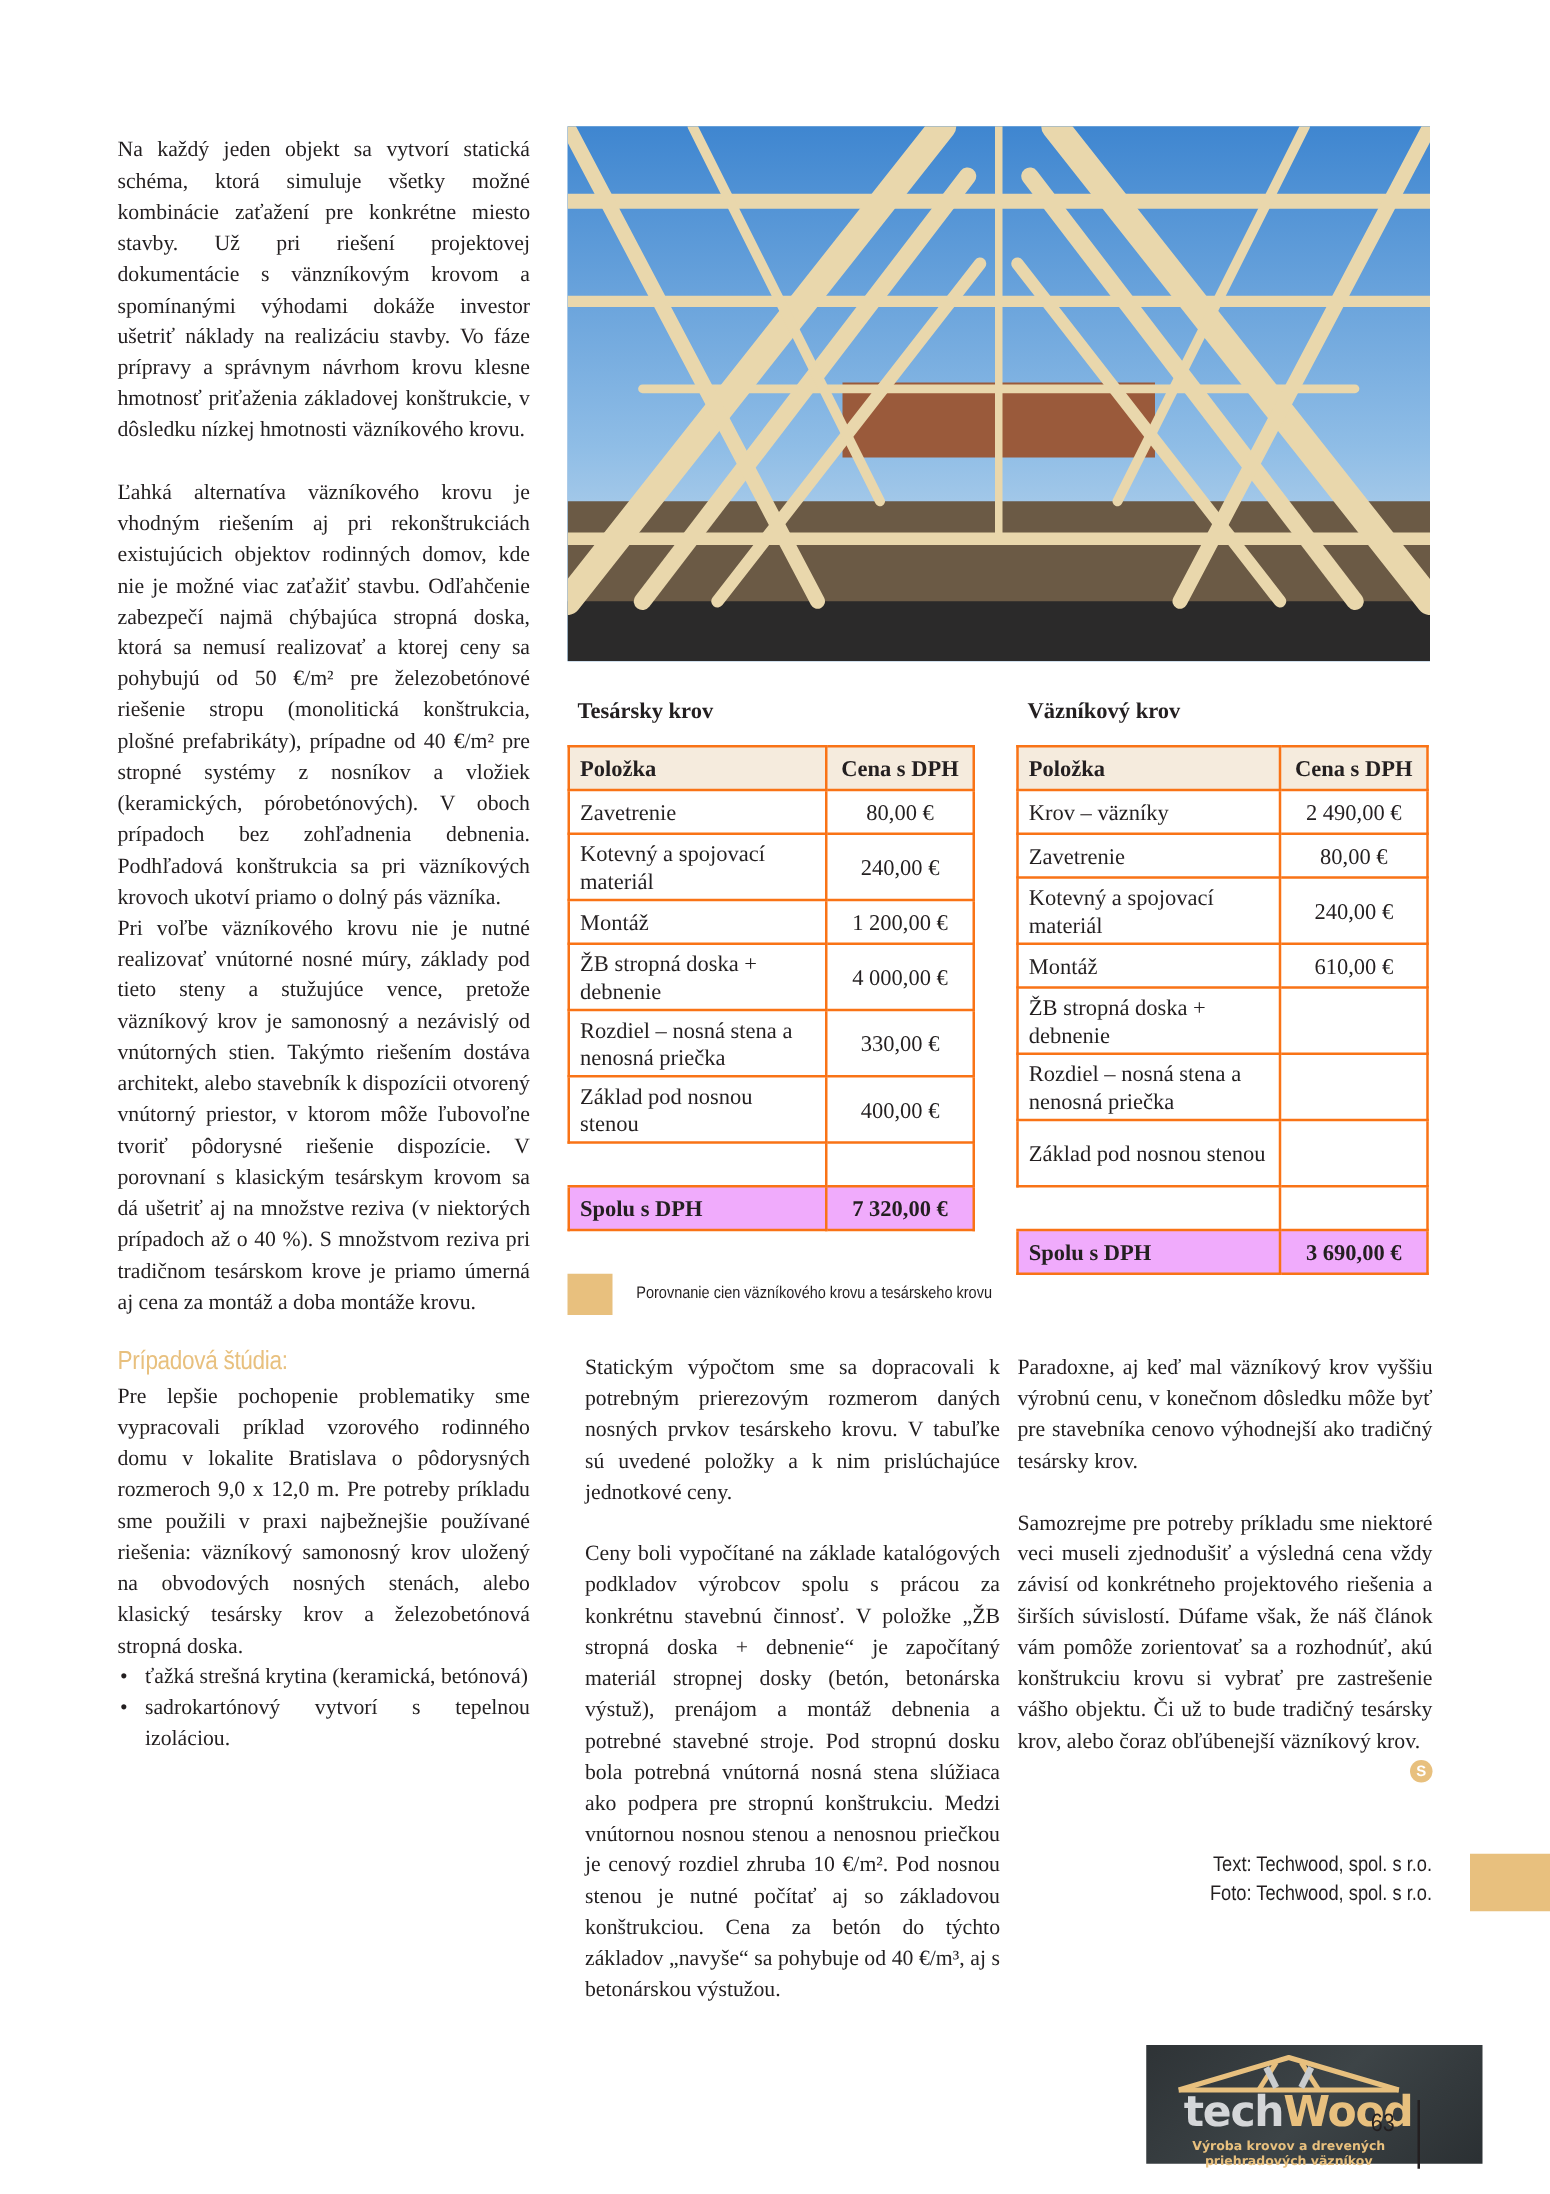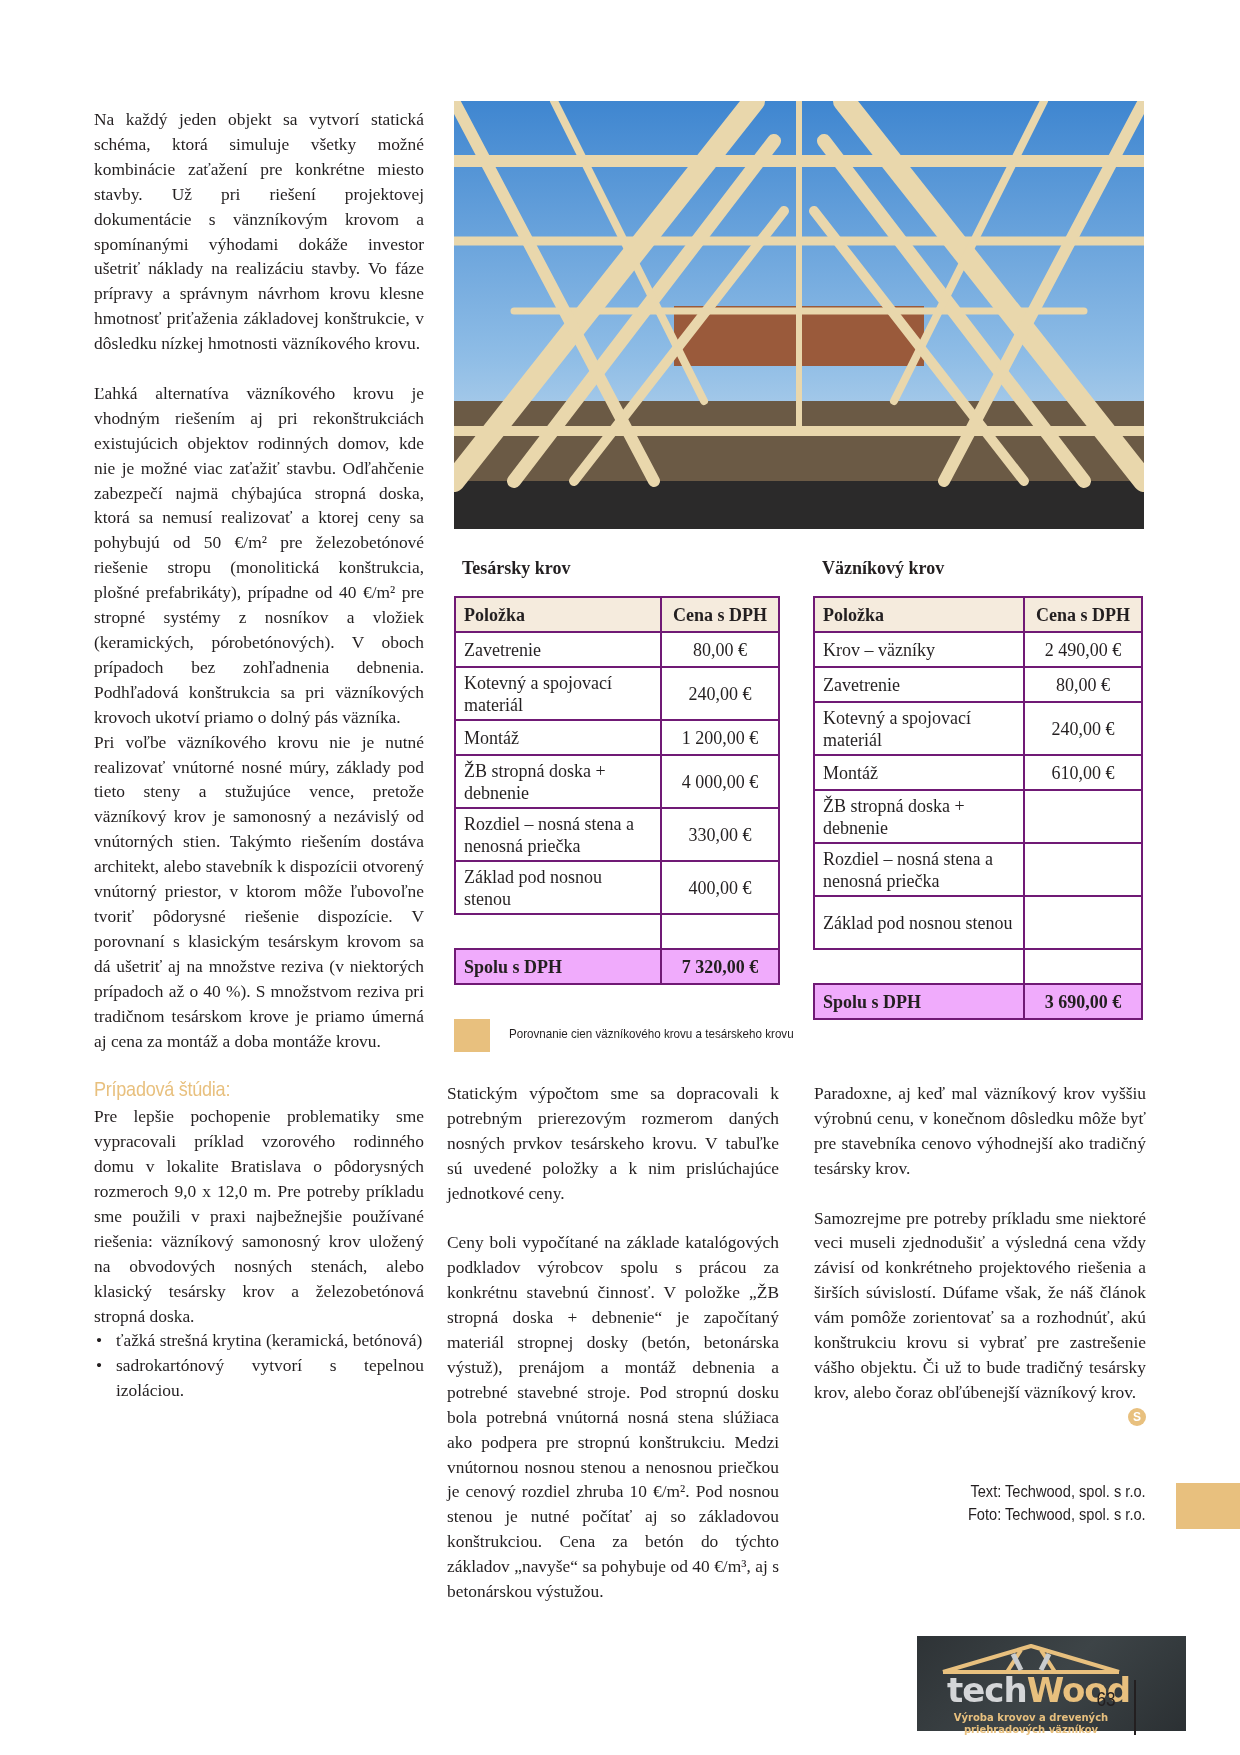--- a/index.html
+++ b/index.html
@@ -1,34 +1,34 @@
 <!DOCTYPE html>
 <html><head>
 <meta charset="utf-8">
 <style>
   html, body { margin:0; padding:0; background:#ffffff; }
   body { width:1240px; height:1755px; position:relative; overflow:hidden; font-family:"Liberation Serif", "DejaVu Serif", serif; color:#231f20; }
   .col { position:absolute; font-size:17.4px; line-height:24.9px; text-align:justify; hyphens:manual; }
   .col p { margin:0; }
   .col p + p.gap { margin-top:24.9px; }
   .col-left { left:94px; top:107px; width:330px; }
-  .col-mid { left:447px; top:1081px; width:332px; }
+  .col-mid { left:468px; top:1081px; width:332px; }
   .col-right { left:814px; top:1081px; width:332px; }
   .h-orange { font-family:"Liberation Sans", "DejaVu Sans", sans-serif; color:#e8c07e; font-size:21px; font-weight:400; margin:24px 0 2px 0; letter-spacing:-0.3px; transform:scaleX(0.86); transform-origin:left; white-space:nowrap; }
   .bold-head { font-weight:bold; margin-top:24.9px !important; }
   ul.bullets { margin:0; padding:0 0 0 22px; list-style:none; }
   ul.bullets li { position:relative; }
   ul.bullets li::before { content:"•"; position:absolute; left:-20px; }
 
   .photo { position:absolute; left:454px; top:101px; width:690px; height:428px; overflow:hidden; background:#5e9ad3; }
   .photo svg { width:100%; height:100%; display:block; }
 
   .tbl-title { position:absolute; font-weight:bold; font-size:18px; }
   table.price { position:absolute; border-collapse:collapse; font-size:18px; line-height:22px; }
-  table.price td, table.price th { border:2px solid #701a75; padding:4px 8px 3px 8px; vertical-align:middle; }
+  table.price td, table.price th { border:2px solid #f97316; padding:4px 8px 3px 8px; vertical-align:middle; }
   table.price th { background:#f5ebdd; text-align:left; font-weight:bold; height:26px; }
   table.price th.r, table.price td.r { text-align:center; white-space:nowrap; }
   table.price tr.total td { background:#f0abfc; font-weight:bold; height:26px; }
   table.price tr.blank td { height:26px; border-left-color:#fff; border-left-width:0; }
   table.price tr.blank td.r { border-left:2px solid #231f20; }
   table.price tr.r1 td { height:26px; }
   table.price tr.r2 td { height:44px; }
   .t-left { left:454px; top:596px; width:326px; }
   .t-right { left:813px; top:596px; width:330px; }
 

